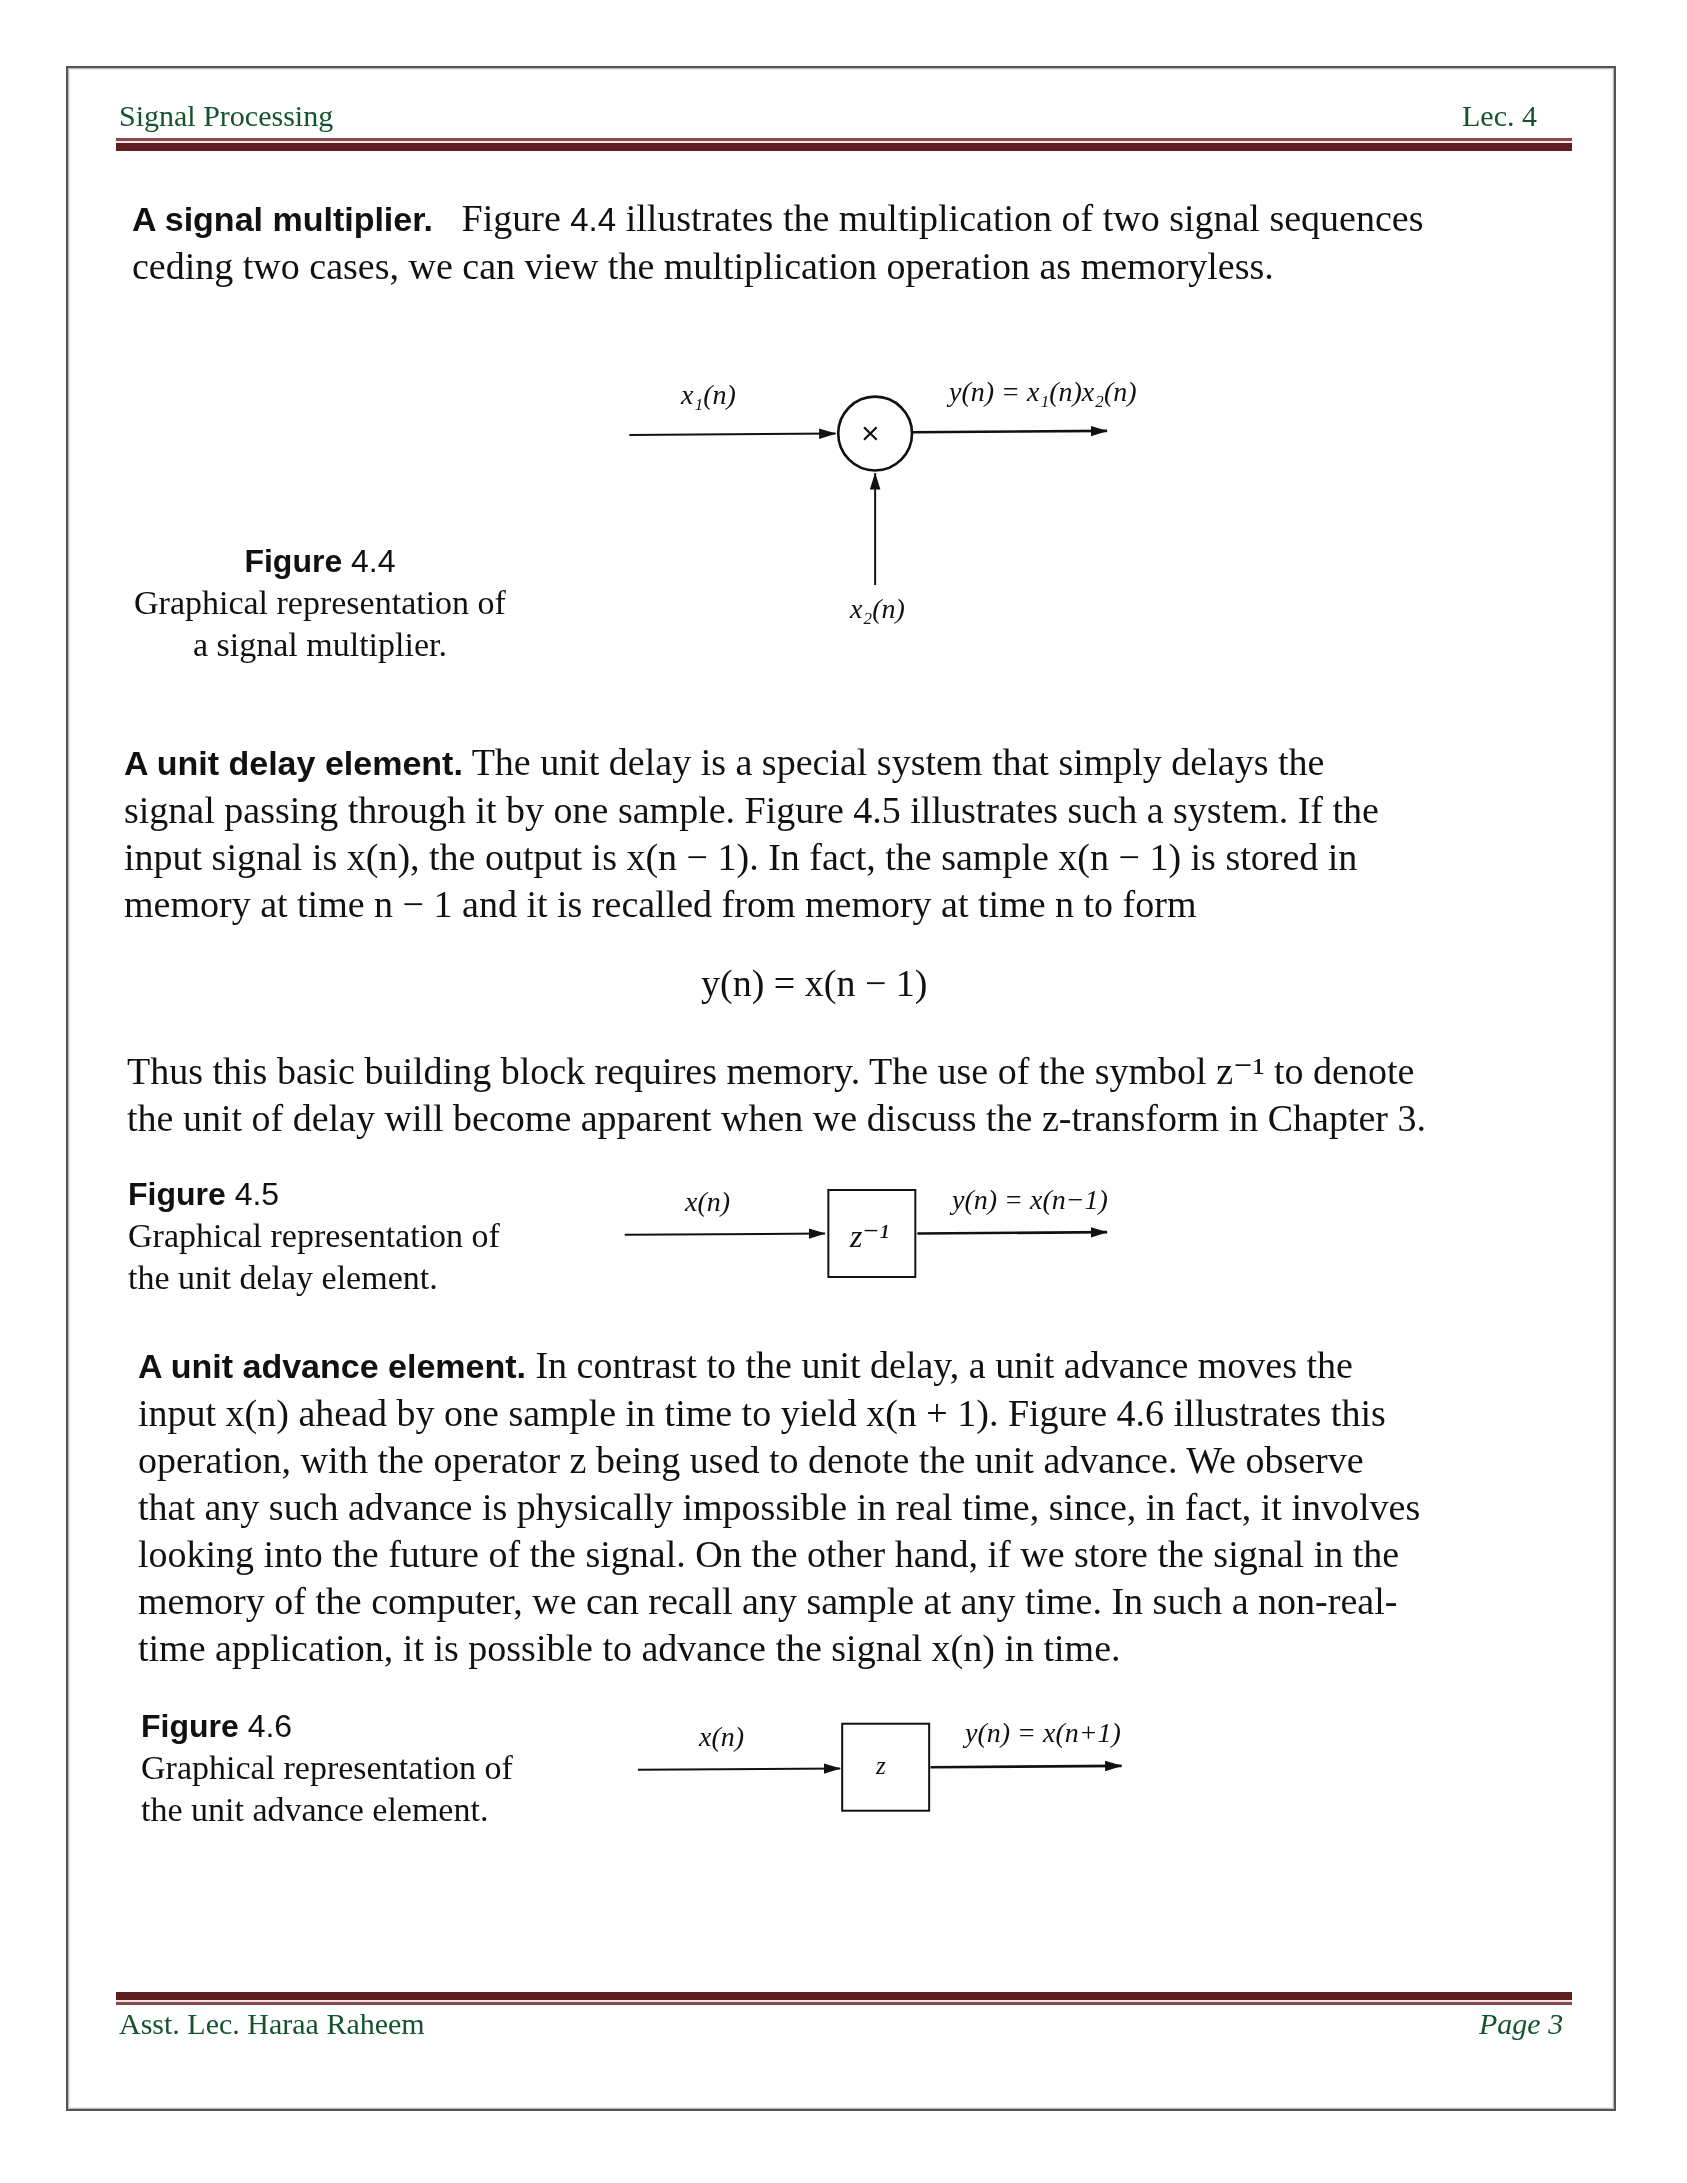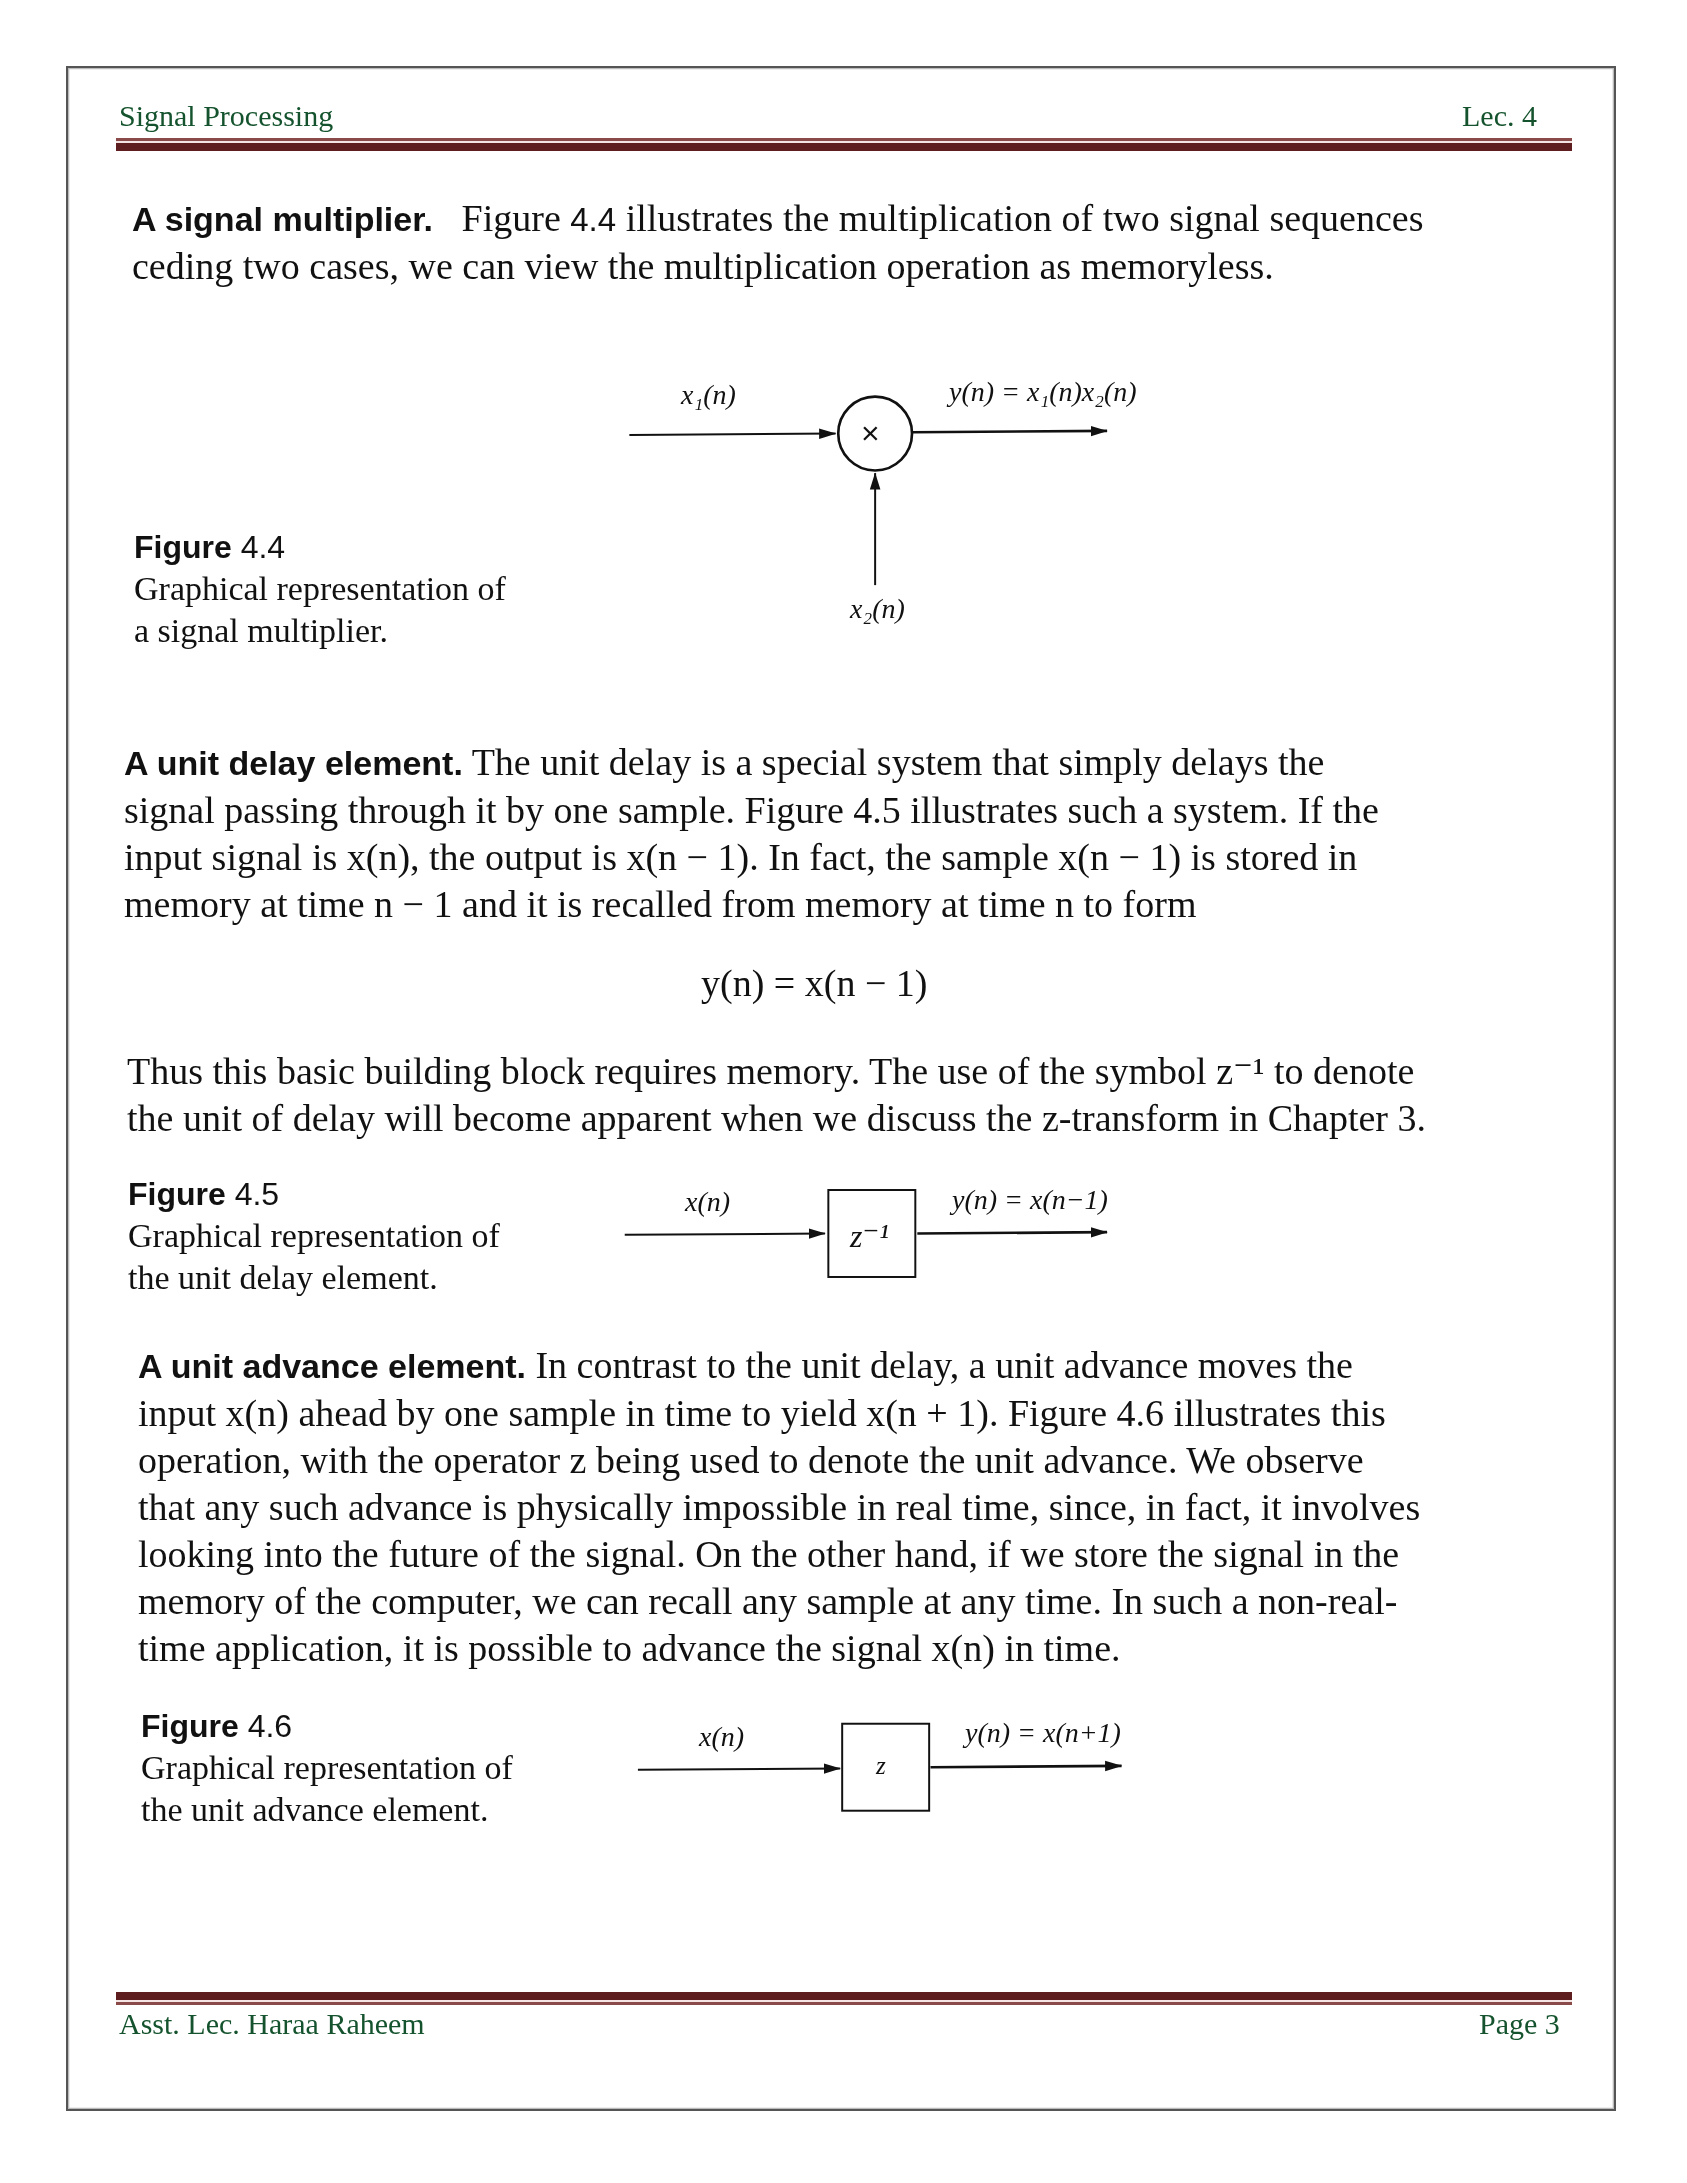--- a/index.html
+++ b/index.html
@@ -64,21 +64,21 @@
   <line x1="968" y1="2686" x2="1275" y2="2684" stroke="#111" stroke-width="3" marker-end="url(#ah2)"></line>
   <rect x="1278" y="2616" width="132" height="132" fill="none" stroke="#111" stroke-width="3"></rect>
   <line x1="1412" y1="2682" x2="1702" y2="2680" stroke="#111" stroke-width="4" marker-end="url(#ah2)"></line>
 </svg>
 
 <div class="abs" style="left:861px; top:415px; font-size:32px; font-family:'Liberation Sans','DejaVu Sans',sans-serif;">×</div>
 <div class="lbl" style="left:681px; top:379px;">x₁(n)</div>
 <div class="lbl" style="left:949px; top:376px;">y(n) = x₁(n)x₂(n)</div>
 <div class="lbl" style="left:850px; top:593px;font-family:Liberation Serif, serif;">x₂(n)</div>
 
-<div class="cap" style="left:134px; top:526px;">
+<div class="cap" style="left:134px; top:540px;text-align:center;">
   <div class="fig"><b>Figure</b> <span>4.4</span></div>
   <div>Graphical representation of</div>
   <div>a signal multiplier.</div>
 </div>
 
 <div class="para" style="left:124px; top:739px;">
   <div><span class="sans-b">A unit delay element.</span><span>  The unit delay is a special system that simply delays the</span></div>
   <div>signal passing through it by one sample. Figure 4.5  illustrates such a system. If the</div>
   <div>input signal is x(n), the output is x(n − 1). In fact, the sample x(n − 1) is stored in</div>
   <div>memory at time n − 1 and it is recalled from memory at time n to form</div>
@@ -118,14 +118,14 @@
   <div>Graphical representation of</div>
   <div>the unit advance element.</div>
 </div>
 
 <div class="rule-top" style="top:1992px;">
   <div class="thick"></div>
     <div class="gap"></div>
     <div class="thin"></div>
 </div>
 <div class="abs hdr" style="left:119px; top:2007px;">Asst. Lec. Haraa Raheem</div>
-<div class="abs hdr" style="left:1479px; top:2007px;">Page 3</div>
+<div class="abs hdr" style="left:1479px; top:2007px;font-style:italic;">Page 3</div>
 
 
 </body></html>

